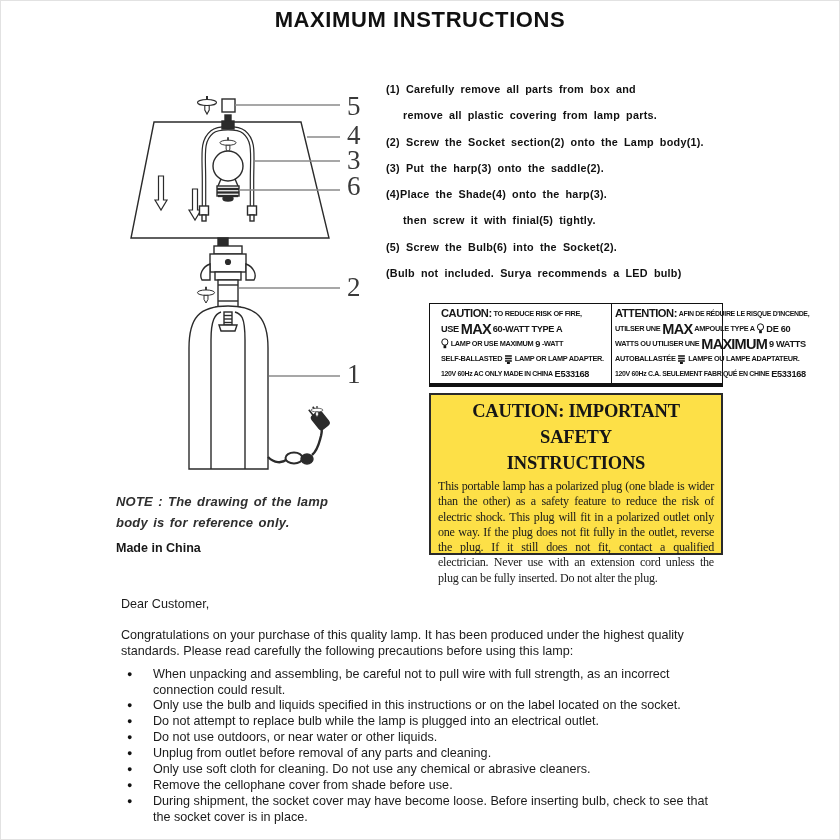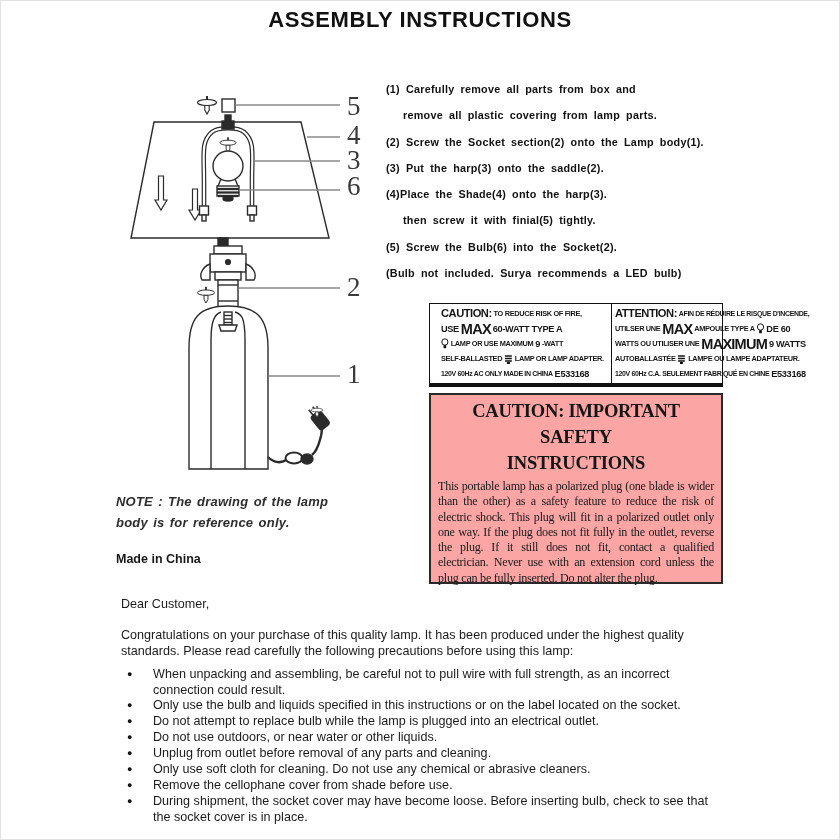--- a/index.html
+++ b/index.html
@@ -30,45 +30,45 @@
   .ul-col.en{border-right:1.5px solid #111;}
   .ul-line{white-space:nowrap;line-height:15px;height:15px;letter-spacing:-.35px;
     transform:scaleX(.97);transform-origin:0 50%;font-size:7.6px;display:flex;align-items:center;gap:2px;}
   .ul-line .big{font-size:11.5px;letter-spacing:-.5px;}
   .ul-line .huge{font-size:15px;letter-spacing:-.8px;}
   .ul-line .md{font-size:9.5px;}
   .ul-line .sm{font-size:7.2px;}
   .ul-line .reg{font-size:7.6px;}
   .ico{display:inline-block;flex:0 0 auto;}
   
-  .safety-box{position:absolute;left:428px;top:392px;width:294px;height:191px;
-    box-sizing:border-box;border:2px solid #2a2a2a;background:#fca5a5;padding:3px 7px 0 7px;}
+  .safety-box{position:absolute;left:428px;top:392px;width:294px;height:162px;
+    box-sizing:border-box;border:2px solid #2a2a2a;background:#fde047;padding:3px 7px 0 7px;}
   .safety-title{font-family:"Liberation Serif","DejaVu Serif",serif;font-weight:bold;
     font-size:18.5px;text-align:center;line-height:26px;color:#161616;letter-spacing:-.2px;}
   .safety-body{margin:3px 0 0 0;font-size:12.1px;line-height:15.3px;text-align:justify;
     letter-spacing:-.25px;color:#1a1a1a;font-family:Liberation Serif, serif;}
   
   .note{position:absolute;left:115px;top:490px;width:230px;font-weight:bold;color:#2e2e2e;}
   .note-line{font-size:13px;line-height:21px;letter-spacing:.2px;word-spacing:1.5px;font-style:italic;}
-  .note-made{font-size:12.5px;line-height:21px;margin-top:16px;color:#181818;}
+  .note-made{font-size:12.5px;line-height:21px;margin-top:5px;color:#181818;}
   
   .customer{position:absolute;left:120px;top:596px;width:604px;color:#1b1b1b;}
   .salutation{font-size:12.6px;margin:0 0 10px 0;}
   .intro{font-size:12.6px;line-height:16.3px;margin:16px 0 7px 0;}
   .bullets{margin-top:2px;}
   .bullet-row{display:flex;font-size:12.6px;line-height:15.9px;}
   .dot{flex:0 0 26px;padding-left:6px;font-size:9px;line-height:15.9px;color:#111;}
   .bullet-text{flex:1;}
 </style>
 </head>
 <body>
 
 <div class="page">
 
-  <div class="title">ASSEMBLY INSTRUCTIONS</div>
+  <div class="title">MAXIMUM INSTRUCTIONS</div>
 
   <svg class="diagram" width="260" height="400" viewBox="0 0 260 400">
     <defs>
       <g id="screw" stroke="#2b2b2b" stroke-width="1.1" fill="none">
         <line x1="0" y1="-8" x2="0" y2="-3" stroke-width="2"></line>
         <ellipse cx="0" cy="-1.5" rx="9.5" ry="3" fill="#fff"></ellipse>
         <path d="M-2.2,1.5 L-2.2,6 L0,10 L2.2,6 L2.2,1.5 Z" fill="#fff"></path>
       </g>
     </defs>
 

